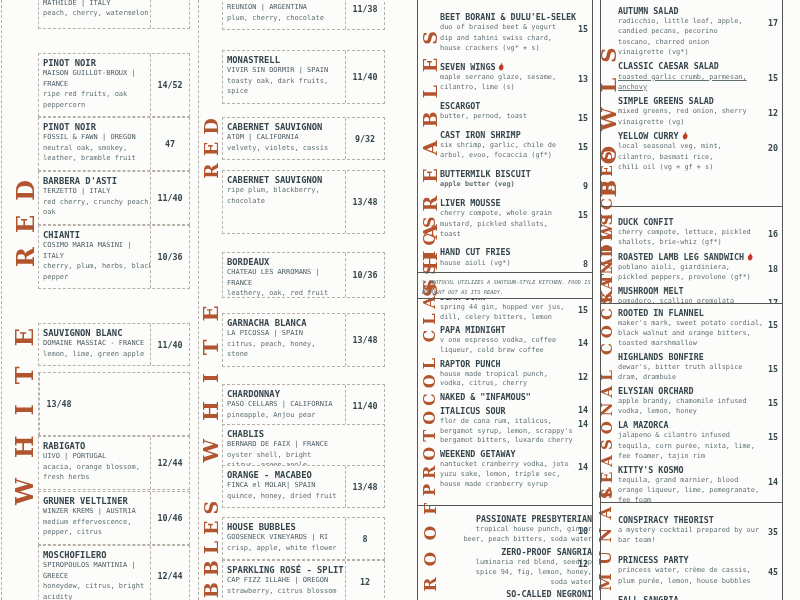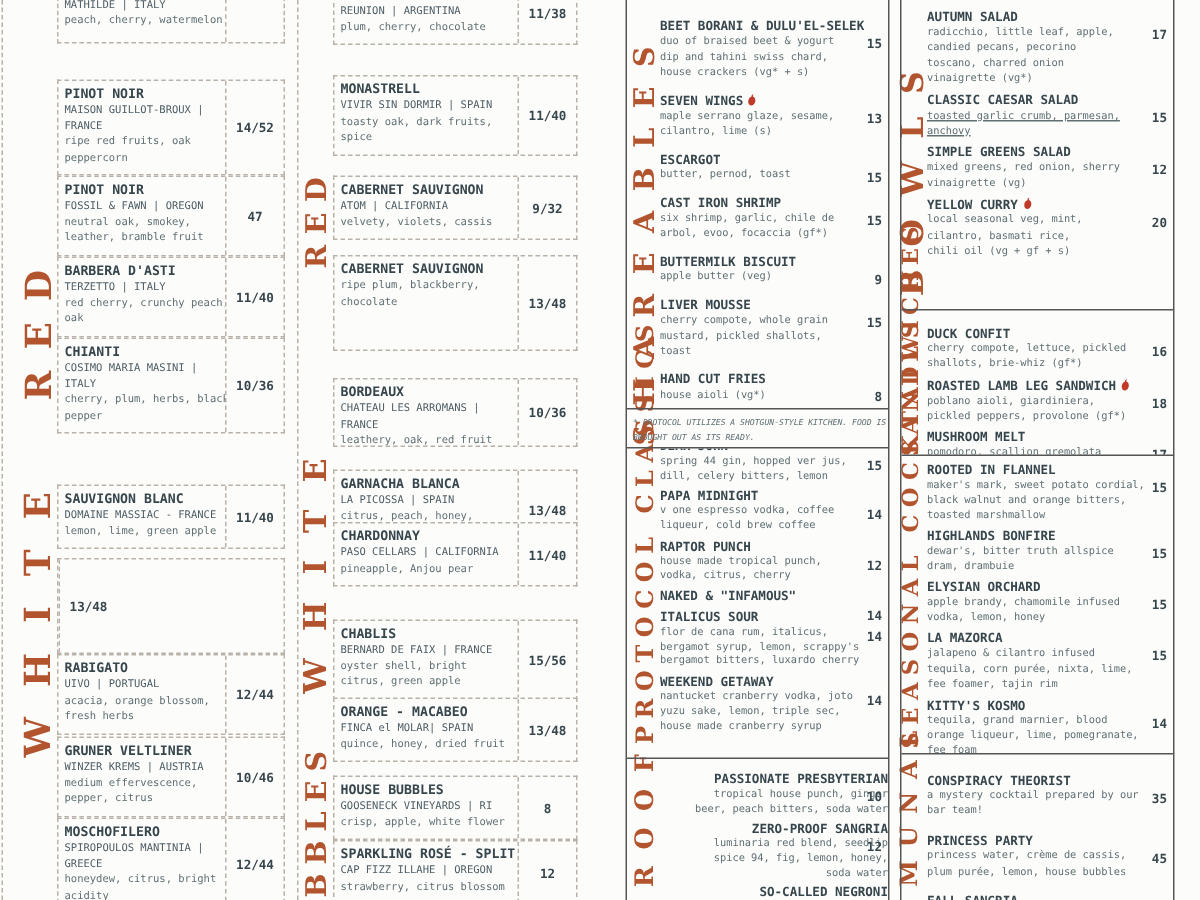--- a/index.html
+++ b/index.html
@@ -216,31 +216,31 @@
       <div class="wmain">
         <div class="wname">GARNACHA BLANCA</div>
         <div class="wprod">LA PICOSSA | SPAIN</div>
         <div class="wnotes">citrus, peach, honey,
 stone</div>
       </div>
       <div class="wprice">
         <span>13/48</span>
       </div>
     </div>
-    <div class="wbox" style="left: 222px; top: 348px; width: 163px; height: 43px;">
+    <div class="wbox" style="left: 222px; top: 384px; width: 163px; height: 43px;">
       <div class="wmain">
         <div class="wname">CHARDONNAY</div>
         <div class="wprod">PASO CELLARS | CALIFORNIA</div>
         <div class="wnotes">pineapple, Anjou pear</div>
       </div>
       <div class="wprice">
         <span>11/40</span>
       </div>
     </div>
-    <div class="wbox" style="left: 222px; top: 413px; width: 163px; height: 54px;">
+    <div class="wbox" style="left: 222px; top: 424px; width: 163px; height: 54px; flex-direction: column;">
       <div class="wmain">
         <div class="wname">CHABLIS</div>
         <div class="wprod">BERNARD DE FAIX | FRANCE</div>
         <div class="wnotes">oyster shell, bright
 citrus, green apple</div>
       </div>
       <div class="wprice">
         <span>15/56</span>
       </div>
     </div>
@@ -297,21 +297,21 @@
           <span class="fprice">15</span>
         </div>
         <div class="fitem" style="margin-bottom: 8px;">
           <div class="fname" style="line-height: 10.4px;"><span>CAST IRON SHRIMP</span></div>
           <div class="fdesc" style="line-height: 10.4px;">six shrimp, garlic, chile de
 arbol, evoo, focaccia (gf*)</div>
           <span class="fprice">15</span>
         </div>
         <div class="fitem" style="margin-bottom: 8px;">
           <div class="fname" style="line-height: 10.4px;"><span>BUTTERMILK BISCUIT</span></div>
-          <div class="fdesc" style="line-height: 10.4px;">apple butter (veg)</div>
+          <div class="fdesc" style="line-height: 10.4px; font-weight: bold;">apple butter (veg)</div>
           <span class="fprice">9</span>
         </div>
         <div class="fitem" style="margin-bottom: 8px;">
           <div class="fname" style="line-height: 10.4px;"><span>LIVER MOUSSE</span></div>
           <div class="fdesc" style="line-height: 10.4px;">cherry compote, whole grain
 mustard, pickled shallots,
 toast</div>
           <span class="fprice">15</span>
         </div>
         <div class="fitem" style="margin-bottom: 8px;">

